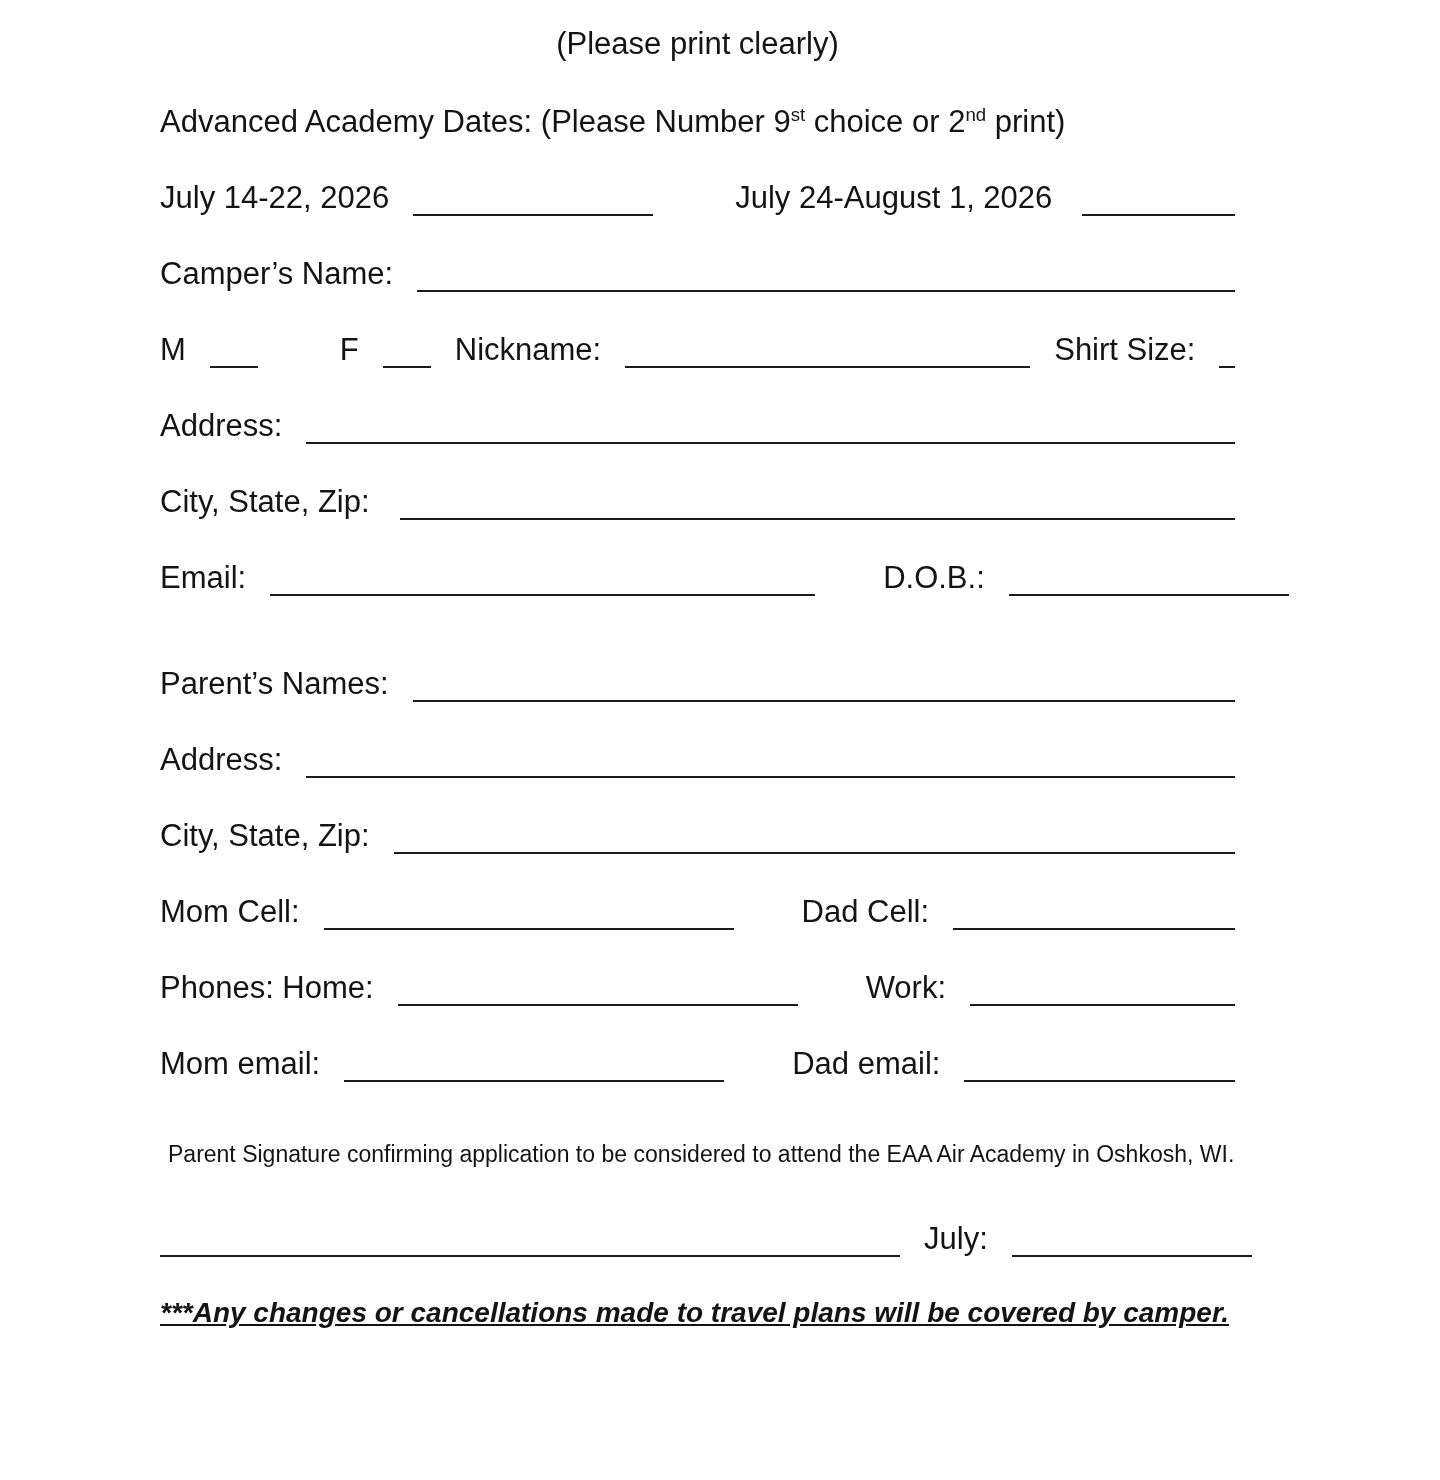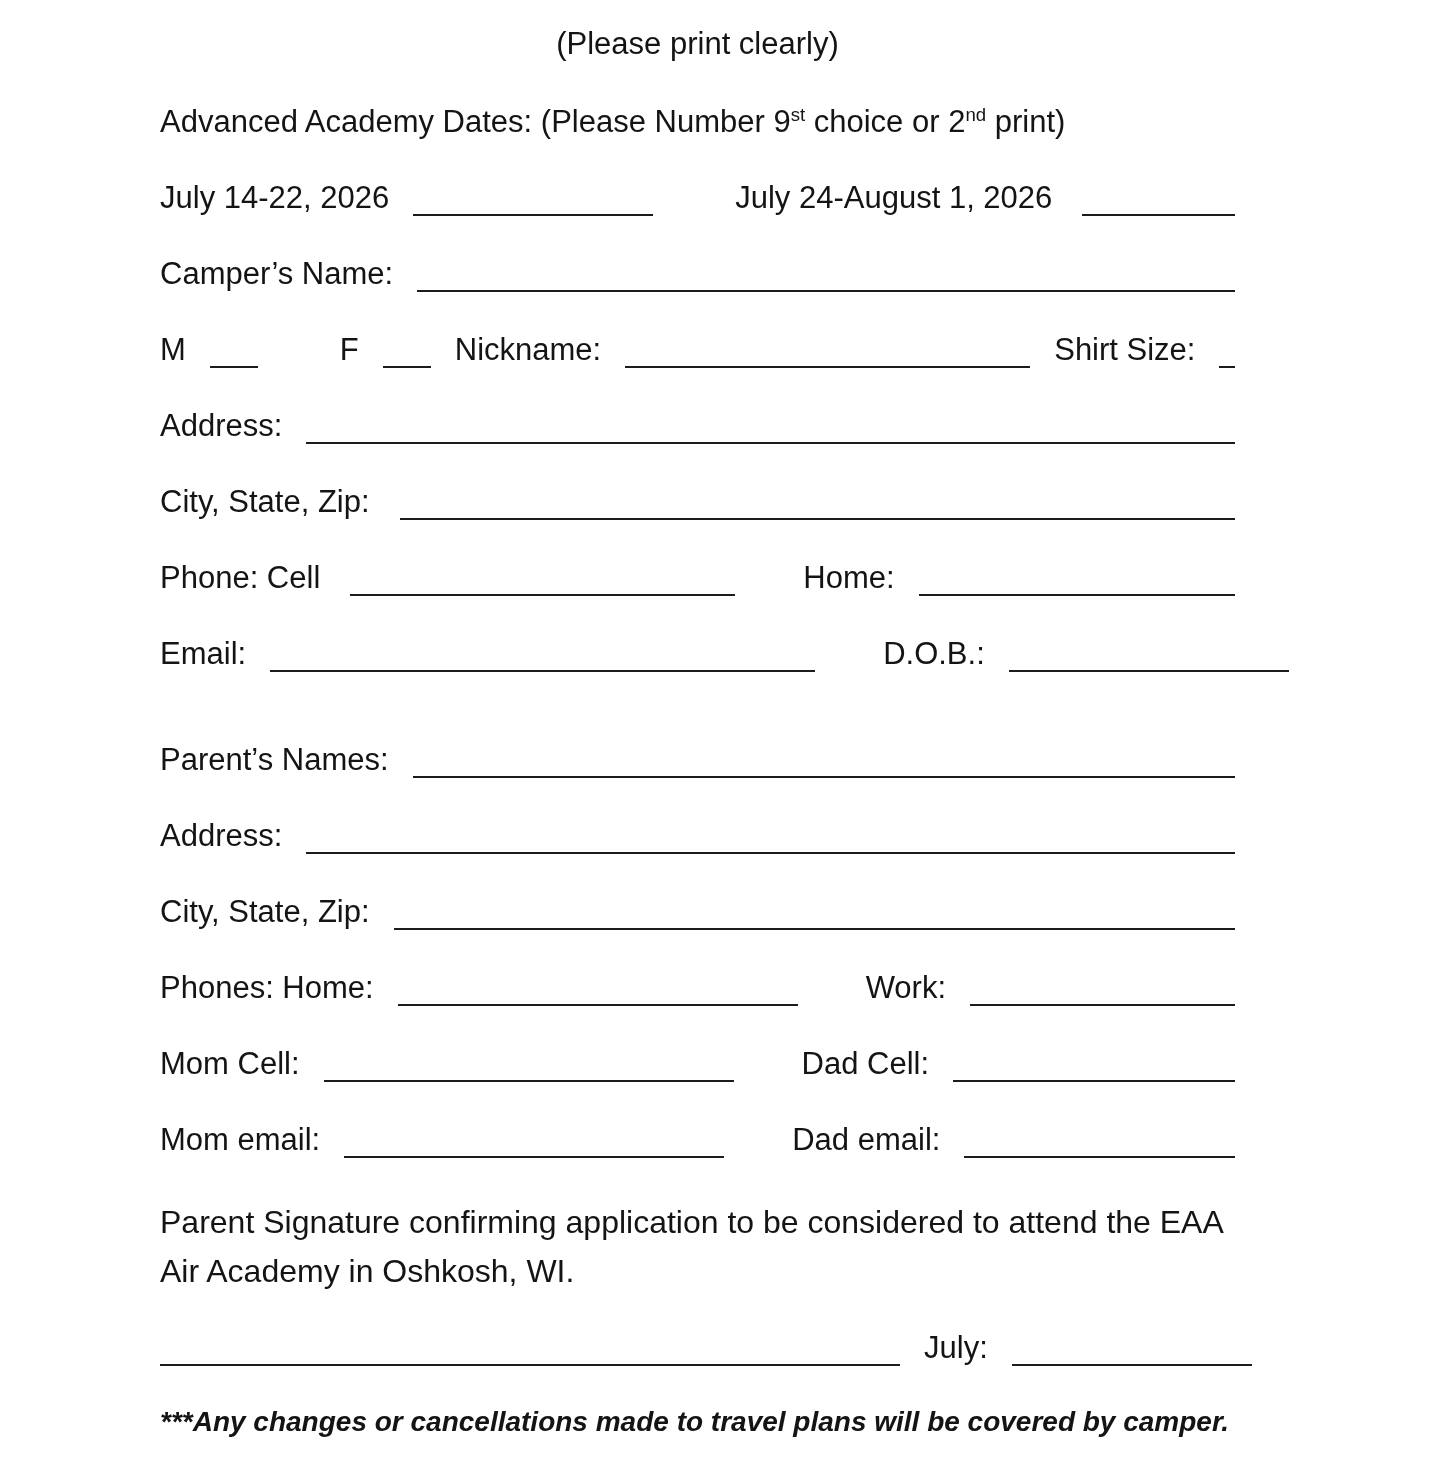--- a/index.html
+++ b/index.html
@@ -34,29 +34,30 @@
     border-bottom: 2px solid #1c1c1c;
     height: 34px;
     flex: 0 0 auto;
   }
   .blank.flexfill { flex: 1 1 auto; }
   .gap20 { display: inline-block; width: 20px; flex: 0 0 auto; }
   .gap30 { display: inline-block; width: 34px; flex: 0 0 auto; }
   sup { font-size: 60%; line-height: 0; }
   .section-gap { margin-top: 70px; align-items: flex-end; }
   .sig-paragraph {
-    font-size: 32px;
-    line-height: 49px;
-    margin: 4px 0 34px 0;
+    font-size: 23px;
+    line-height: 65px;
+    margin: 4px 0 34px 8px;
     max-width: 1075px;
   }
   .footer-note {
     font-size: 28px;
     font-style: italic;
     font-weight: 600;
+    text-decoration: underline;
     margin-top: 28px;
   }
 </style>
 </head>
 <body>
 
 <div class="page">
 
   <div class="print-notice">(Please print clearly)</div>
 
@@ -92,27 +93,20 @@
   <div class="row">
     <span class="label tight">Address:</span>
     <span class="blank flexfill"></span>
   </div>
 
   <div class="row">
     <span class="label">City, State, Zip:</span>
     <span class="blank flexfill"></span>
   </div>
 
-  <div class="row">
-    <span class="label">Phone: Cell</span>
-    <span class="blank" style="width:385px"></span>
-    <span class="gap20"></span>
-    <span class="label tight">Home:</span>
-    <span class="blank flexfill"></span>
-  </div>
 
   <div class="row">
     <span class="label tight">Email:</span>
     <span class="blank" style="width:545px"></span>
     <span class="gap20"></span>
     <span class="label tight">D.O.B.:</span>
     <span class="blank" style="width:280px"></span>
   </div>
 
   <div class="row section-gap">
@@ -124,32 +118,32 @@
     <span class="label tight">Address:</span>
     <span class="blank flexfill"></span>
   </div>
 
   <div class="row">
     <span class="label tight">City, State, Zip:</span>
     <span class="blank flexfill"></span>
   </div>
 
   <div class="row">
+    <span class="label tight">Mom Cell:</span>
+    <span class="blank" style="width:410px"></span>
+    <span class="gap20"></span>
+    <span class="label tight">Dad Cell:</span>
+    <span class="blank flexfill"></span>
+  </div>
+
+  <div class="row">
     <span class="label tight">Phones: Home:</span>
     <span class="blank" style="width:400px"></span>
     <span class="gap20"></span>
     <span class="label tight">Work:</span>
-    <span class="blank flexfill"></span>
-  </div>
-
-  <div class="row">
-    <span class="label tight">Mom Cell:</span>
-    <span class="blank" style="width:410px"></span>
-    <span class="gap20"></span>
-    <span class="label tight">Dad Cell:</span>
     <span class="blank flexfill"></span>
   </div>
 
   <div class="row">
     <span class="label tight">Mom email:</span>
     <span class="blank" style="width:380px"></span>
     <span class="gap20"></span>
     <span class="label tight">Dad email:</span>
     <span class="blank flexfill"></span>
   </div>

